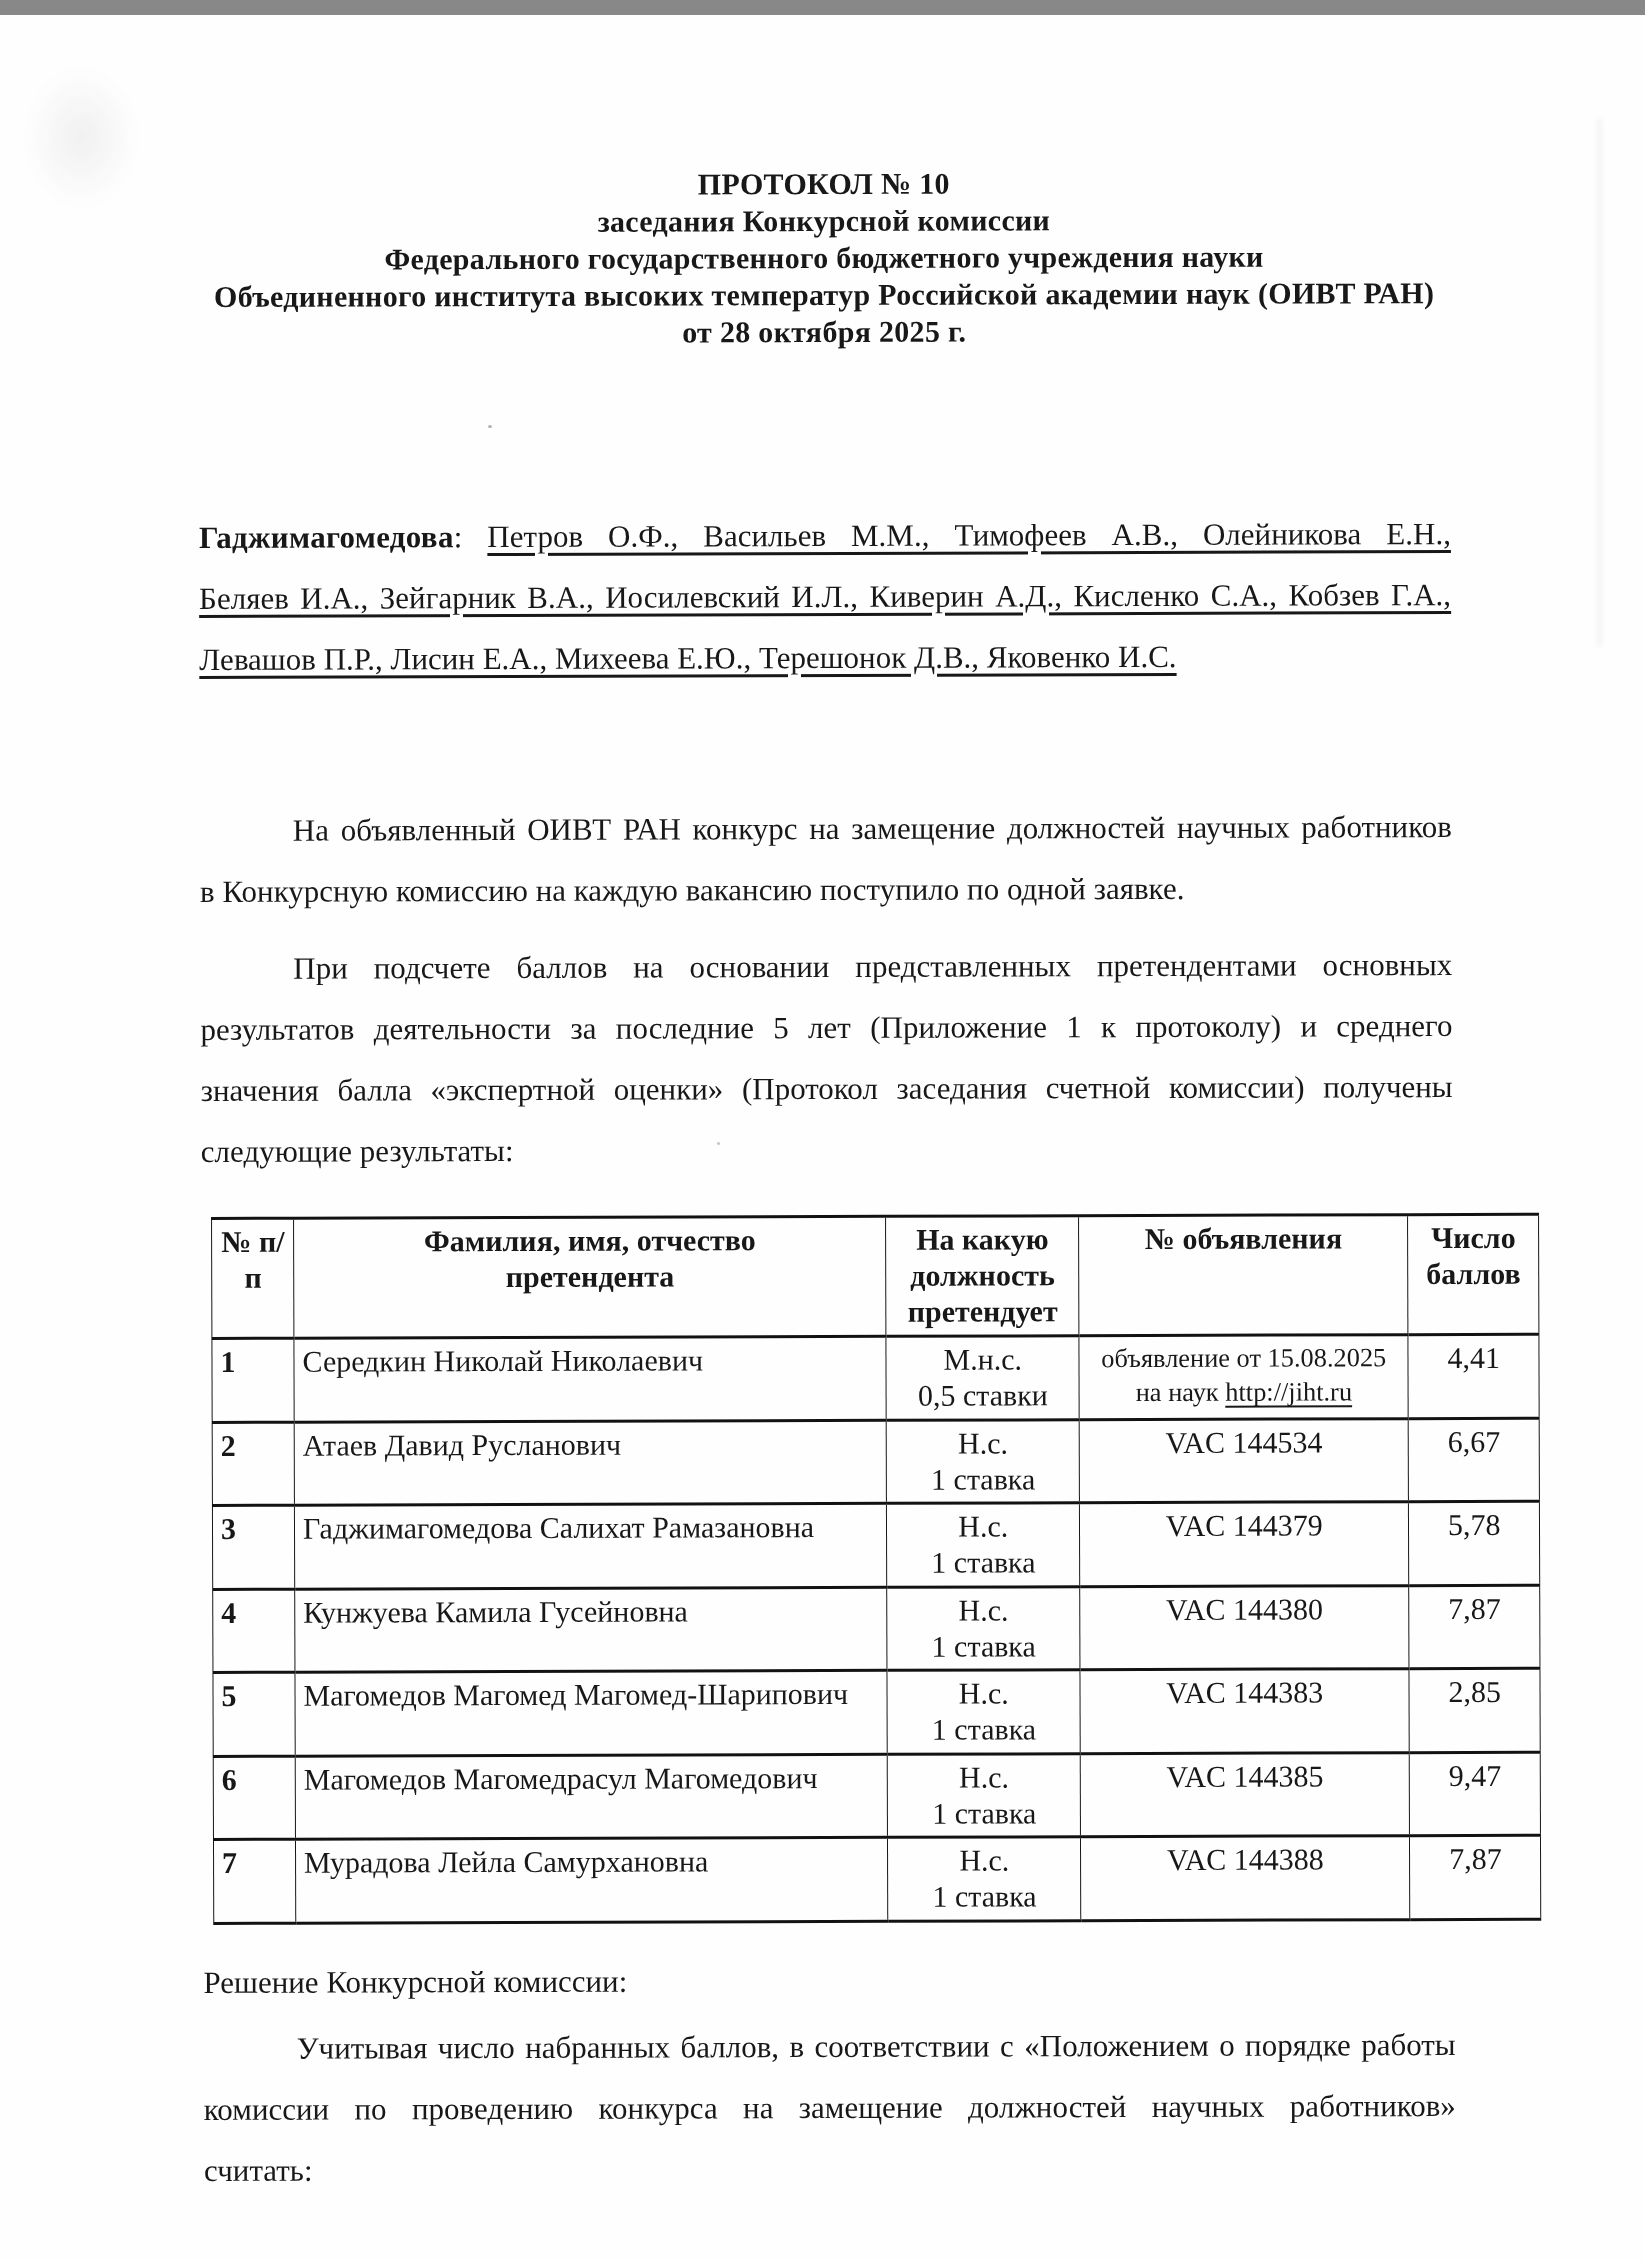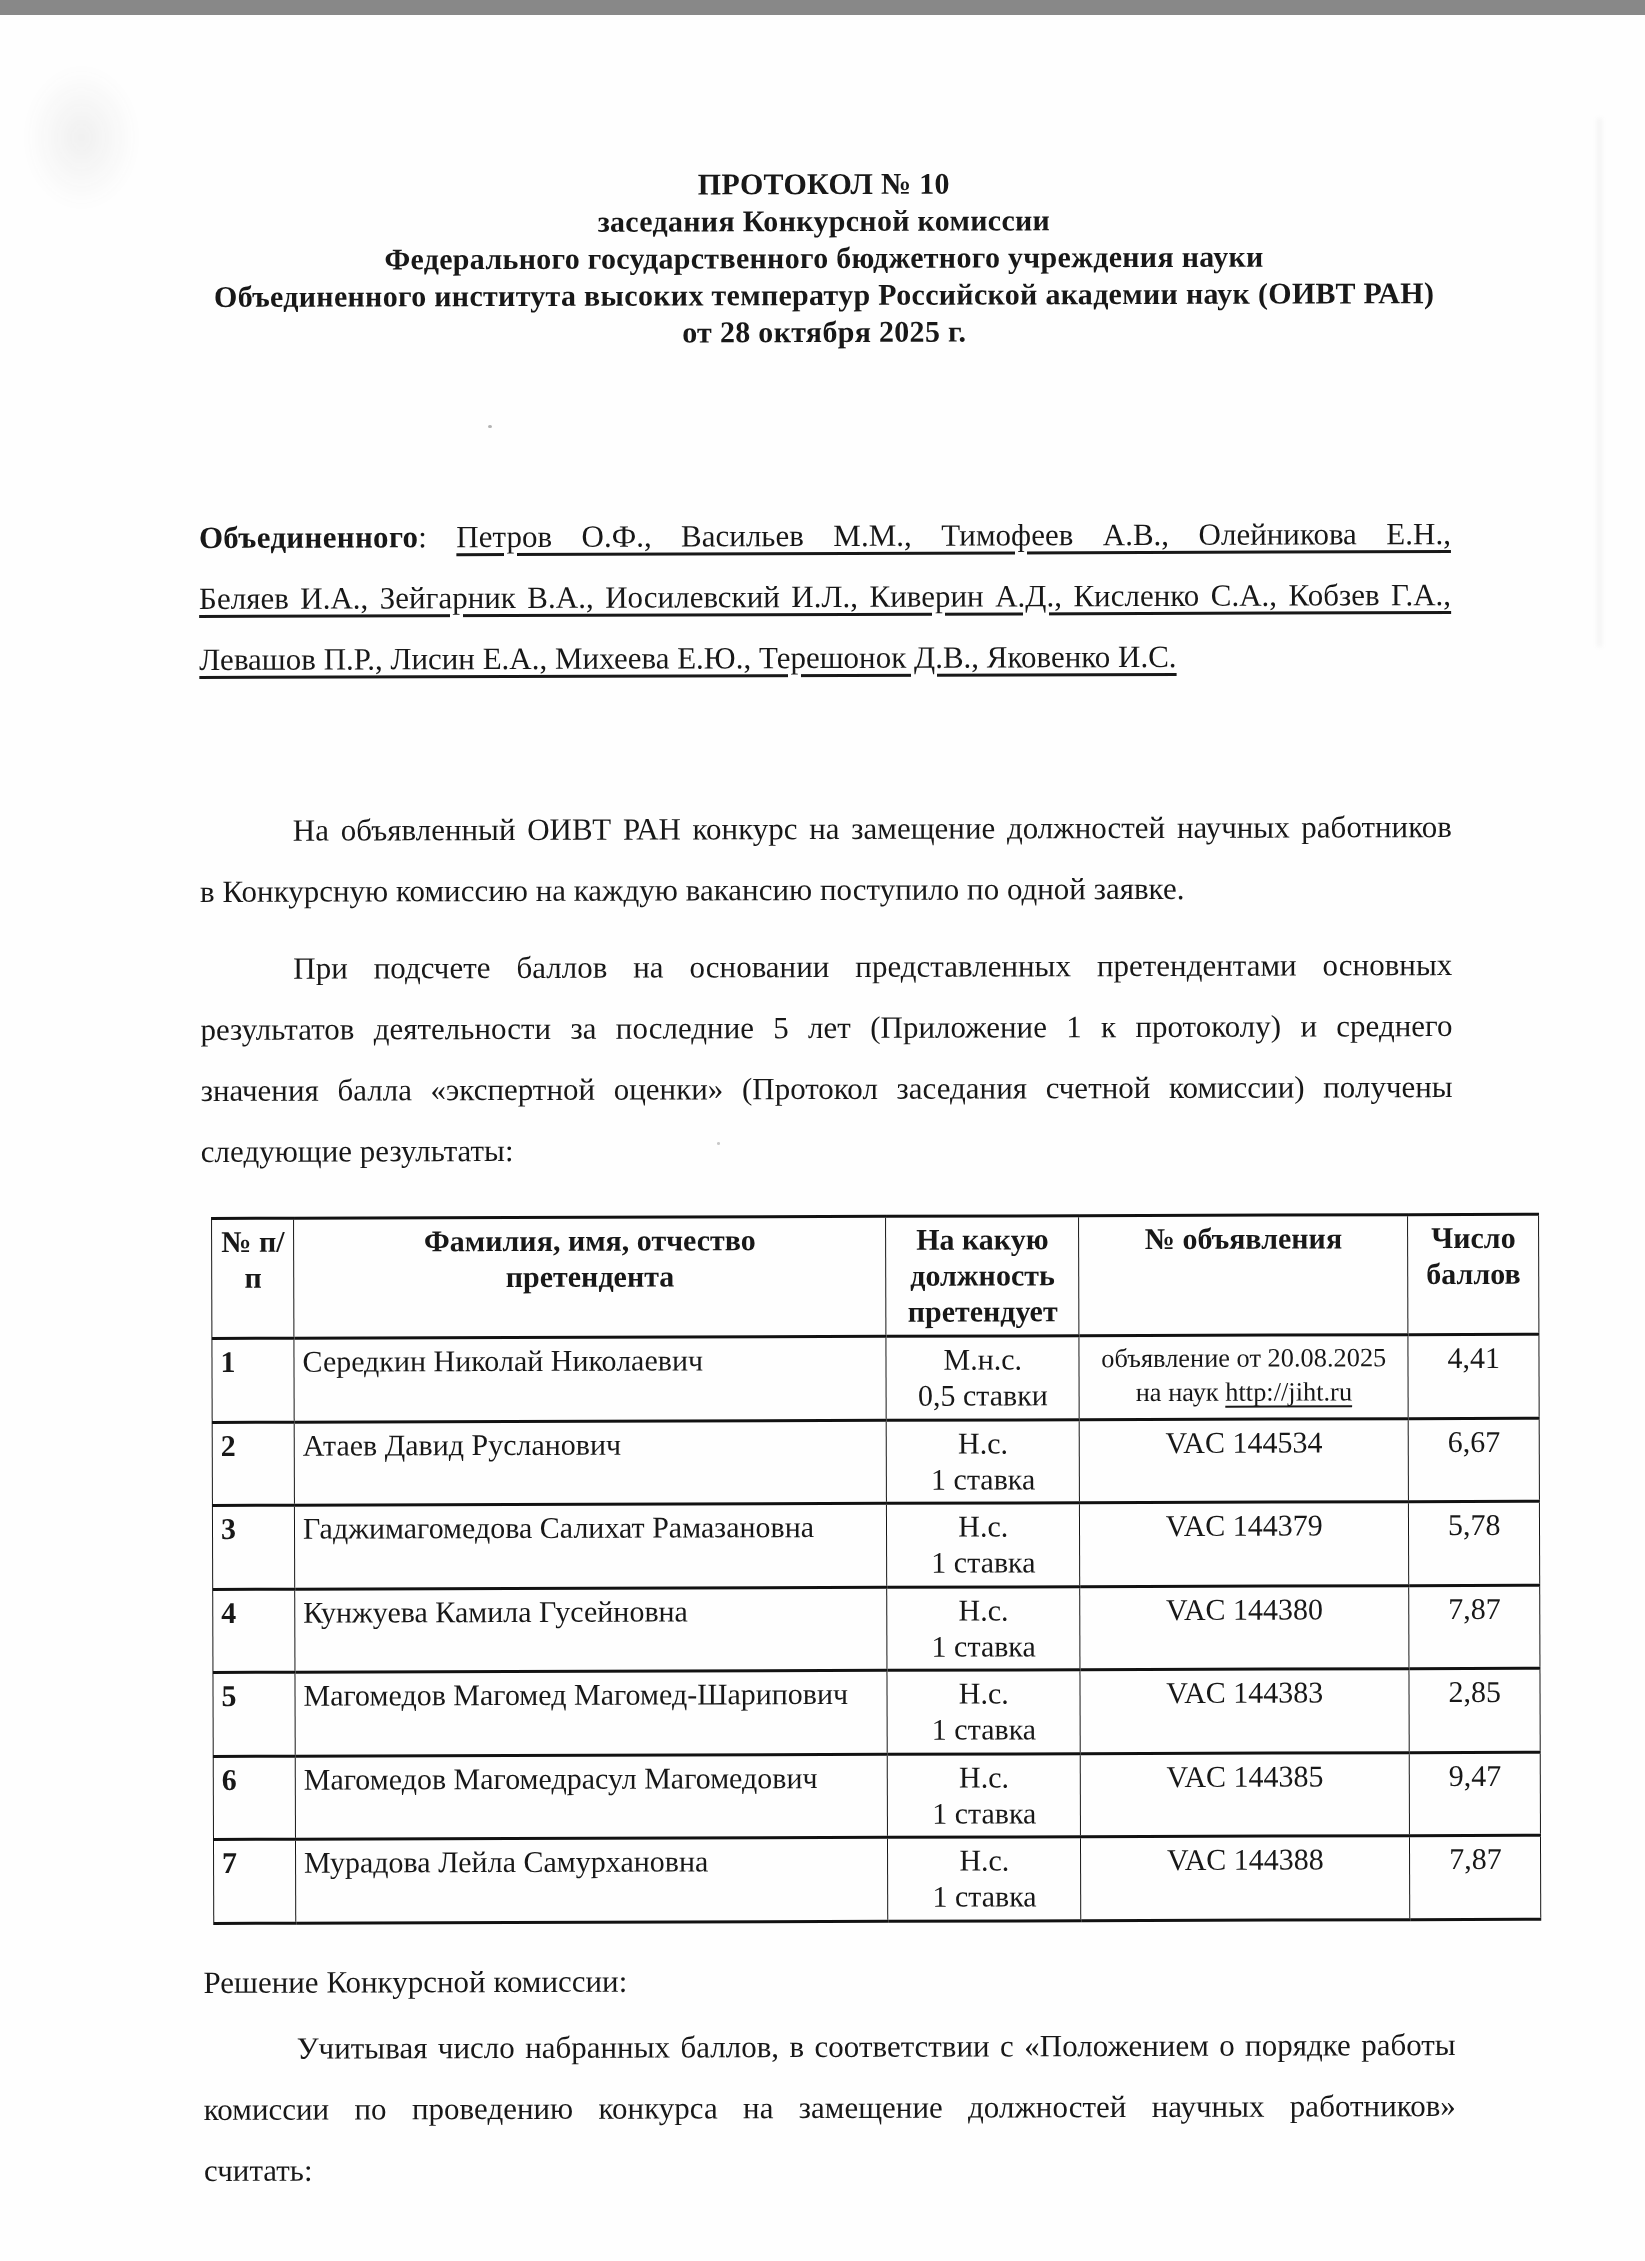--- a/index.html
+++ b/index.html
@@ -109,21 +109,21 @@
     <div class="title-block">
       <div>ПРОТОКОЛ № 10</div>
       <div>заседания Конкурсной комиссии</div>
       <div>Федерального государственного бюджетного учреждения науки</div>
       <div>Объединенного института высоких температур Российской академии наук (ОИВТ РАН)</div>
       <div>от 28 октября 2025 г.</div>
     </div>
 
     <div class="attendees">
       <div class="bodyline j">
-        <b>Объединенного</b><span>: </span><u>Петров О.Ф., Васильев М.М., Тимофеев А.В., Олейникова Е.Н.,</u>
+        <b>Гаджимагомедова</b><span>: </span><u>Петров О.Ф., Васильев М.М., Тимофеев А.В., Олейникова Е.Н.,</u>
       </div>
       <div class="bodyline j">
         <u>Беляев И.А., Зейгарник В.А., Иосилевский И.Л., Киверин А.Д., Кисленко С.А., Кобзев Г.А.,</u>
       </div>
       <div class="bodyline l">
         <u>Левашов П.Р., Лисин Е.А., Михеева Е.Ю., Терешонок Д.В., Яковенко И.С.</u>
       </div>
     </div>
 
     <div class="para1">
@@ -159,21 +159,21 @@
       </thead>
       <tbody>
         <tr>
           <td class="cell-num">1</td>
           <td class="cell-name">Середкин Николай Николаевич</td>
           <td class="cell-pos">
             <div>М.н.с.</div>
             <div>0,5 ставки</div>
           </td>
           <td class="cell-ann ann-small">
-            <div>объявление от 20.08.2025</div>
+            <div>объявление от 15.08.2025</div>
             <div><span>на наук </span><span class="link">http://jiht.ru</span></div>
           </td>
           <td class="cell-score">4,41</td>
         </tr>
         <tr>
           <td class="cell-num">2</td>
           <td class="cell-name">Атаев Давид Русланович</td>
           <td class="cell-pos">
             <div>Н.с.</div>
             <div>1 ставка</div>

